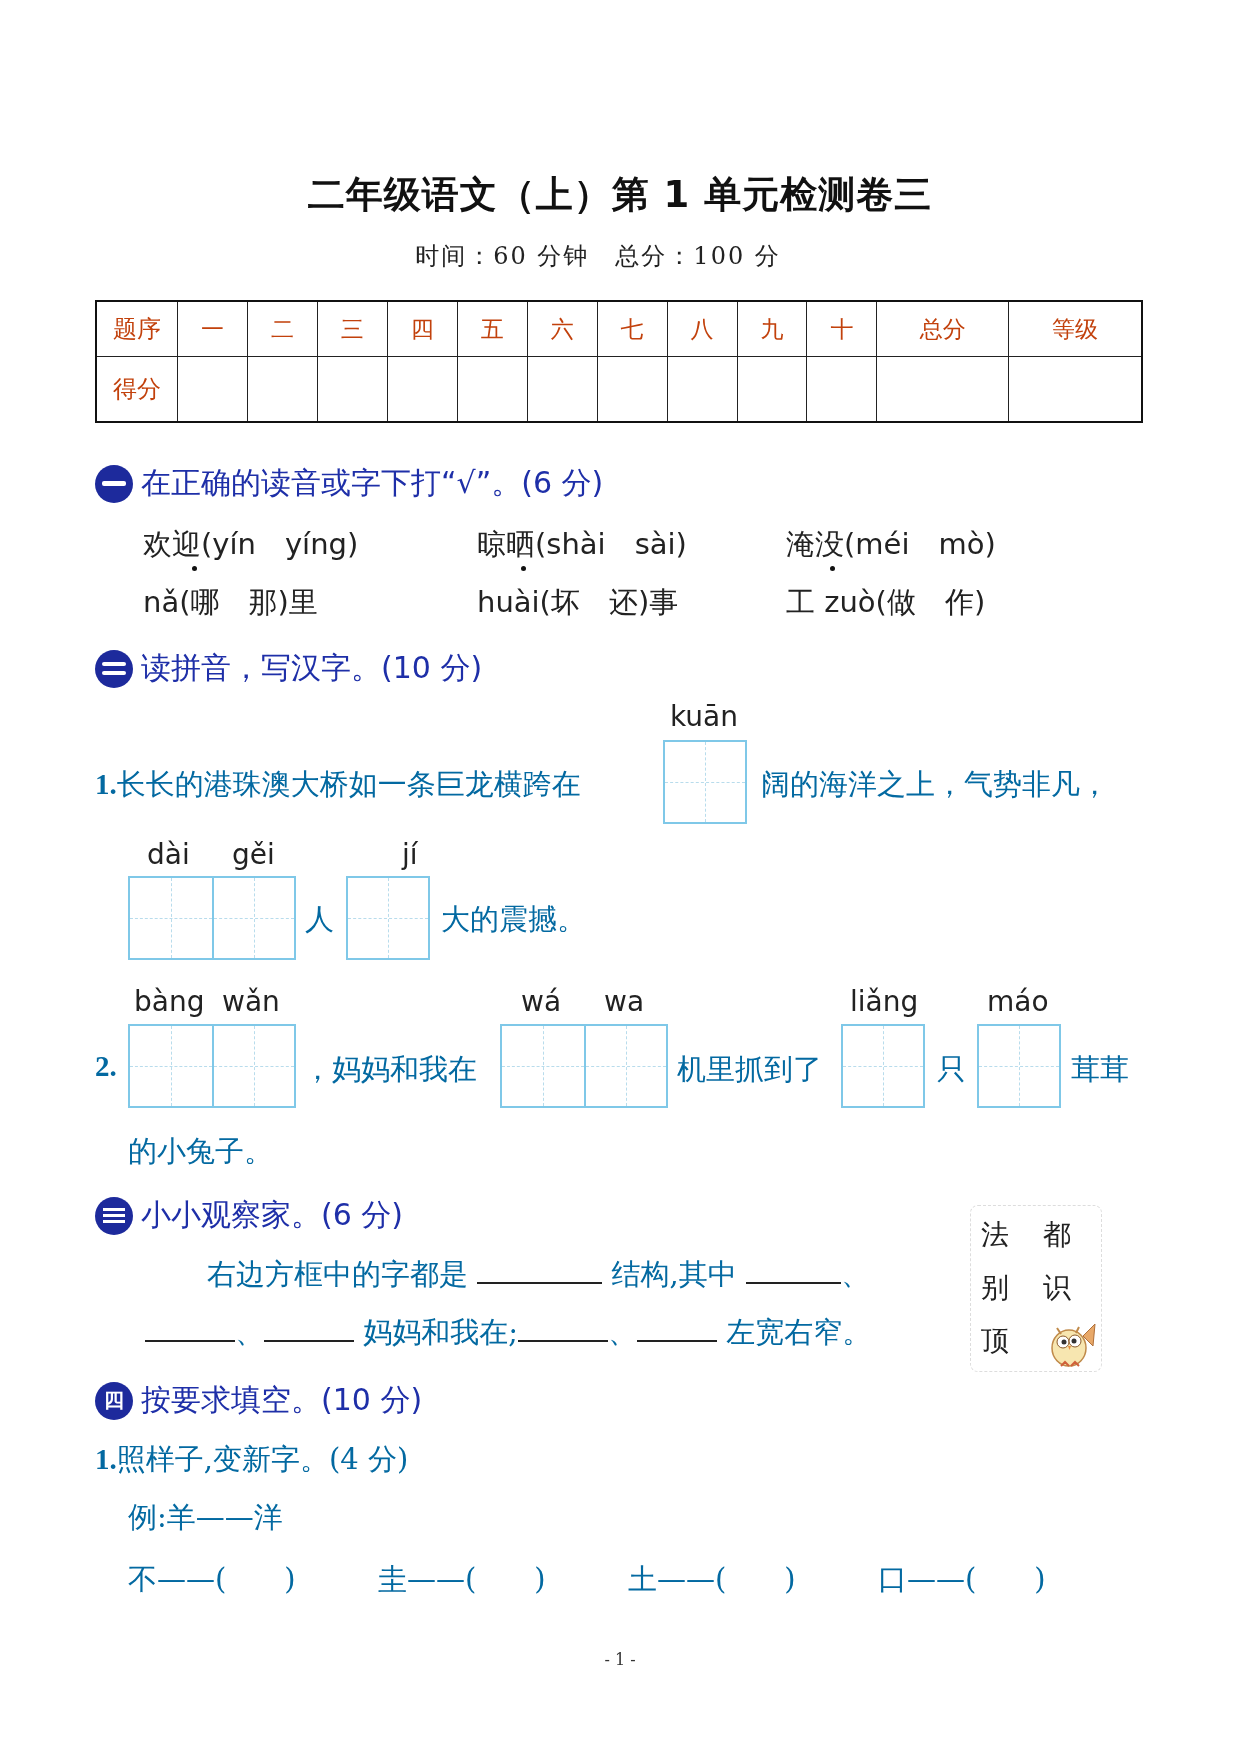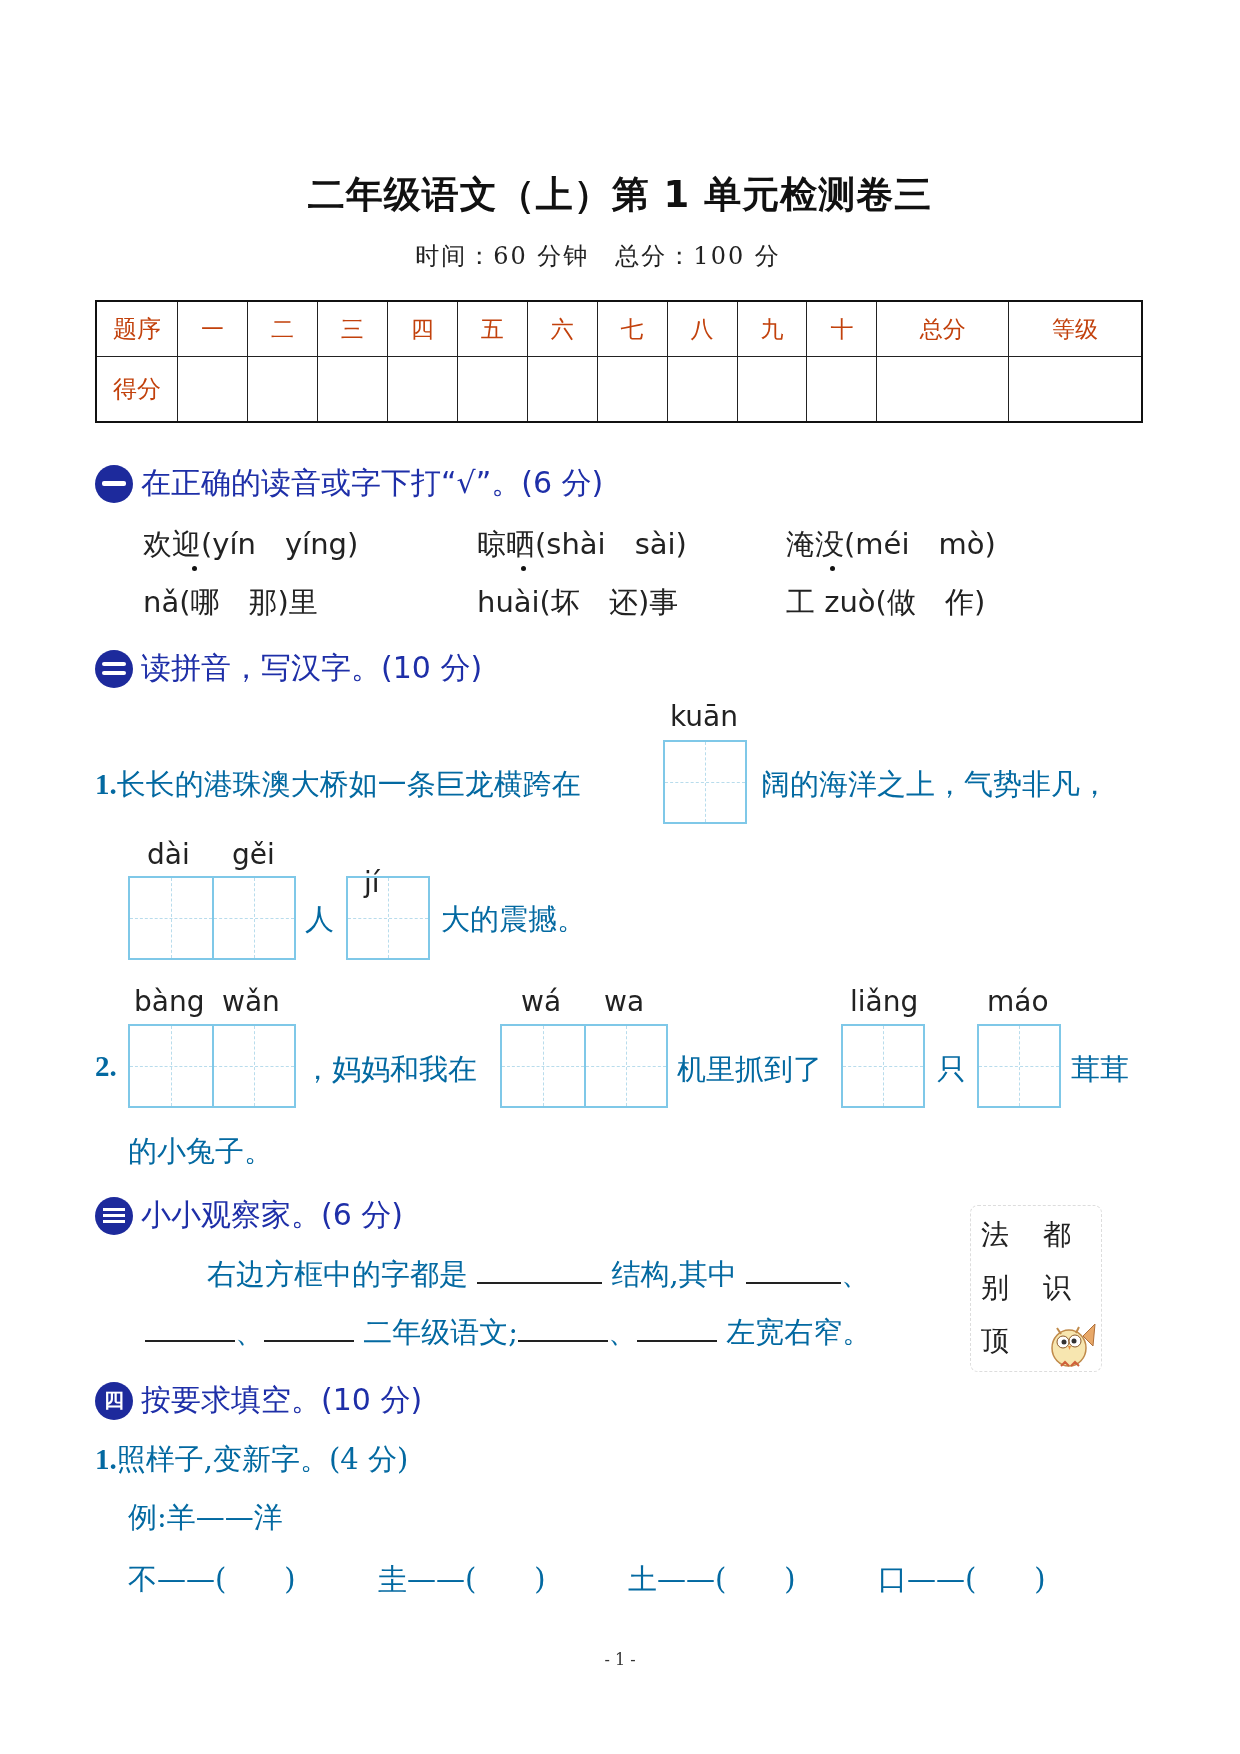--- a/index.html
+++ b/index.html
@@ -105,21 +105,21 @@
 <div class="abs body" style="left:95px; top:765px;">
   <span class="num">1.</span><span>长长的港珠澳大桥如一条巨龙横跨在</span>
 </div>
 <div class="box" style="left:663px; top:740px; width:84px; height:84px;">
     <div class="cell" style="left:0; width:80px;"></div>
   </div>
 <div class="abs body" style="left:761px; top:765px;">阔的海洋之上，气势非凡，</div>
 
 <div class="abs py" style="left:147px; top:838px;">dài</div>
 <div class="abs py" style="left:232px; top:838px;">gěi</div>
-<div class="abs py" style="left:364px; top:838px;margin-top:28px;">jí</div>
+<div class="abs py" style="left:402px; top:838px;">jí</div>
 <div class="box" style="left:128px; top:876px; width:168px; height:84px;">
   <div class="cell" style="left:0; width:82px;"></div>
     <div class="cell" style="left:82px; width:82px;"></div>
 </div>
 <div class="abs body" style="left:305px; top:900px;">人</div>
 <div class="box" style="left:346px; top:876px; width:84px; height:84px;">
     <div class="cell" style="left:0; width:80px;"></div>
   </div>
 <div class="abs body" style="left:441px; top:900px;">大的震撼。</div>
 
@@ -160,21 +160,21 @@
   <span>小小观察家。(6 分)</span>
 </div>
 <div class="abs body" style="left:207px; top:1255px;">
   <span>右边方框中的字都是</span>
   <span class="blank" style="width:125px;"></span>
   <span>结构,其中</span>
   <span class="blank" style="width:95px;"></span><span>、</span>
 </div>
 <div class="abs body" style="left:145px; top:1313px;">
   <span class="blank" style="width:90px;"></span><span>、</span><span class="blank" style="width:90px;"></span>
-  <span>二年级语文;</span><span class="blank" style="width:90px;"></span><span>、</span><span class="blank" style="width:80px;"></span>
+  <span>妈妈和我在;</span><span class="blank" style="width:90px;"></span><span>、</span><span class="blank" style="width:80px;"></span>
   <span>左宽右窄。</span>
 </div>
 <div class="charbox">
   <span class="c" style="left:10px; top:10px;">法</span>
   <span class="c" style="left:72px; top:10px;">都</span>
   <span class="c" style="left:10px; top:63px;">别</span>
   <span class="c" style="left:72px; top:63px;">识</span>
   <span class="c" style="left:10px; top:116px;">顶</span>
   <svg style="position:absolute; left:72px; top:110px;" width="56" height="56" viewBox="0 0 56 56">
     <ellipse cx="26" cy="32" rx="17" ry="18" fill="#f7e6b0" stroke="#c08a4a" stroke-width="1.5"></ellipse>

